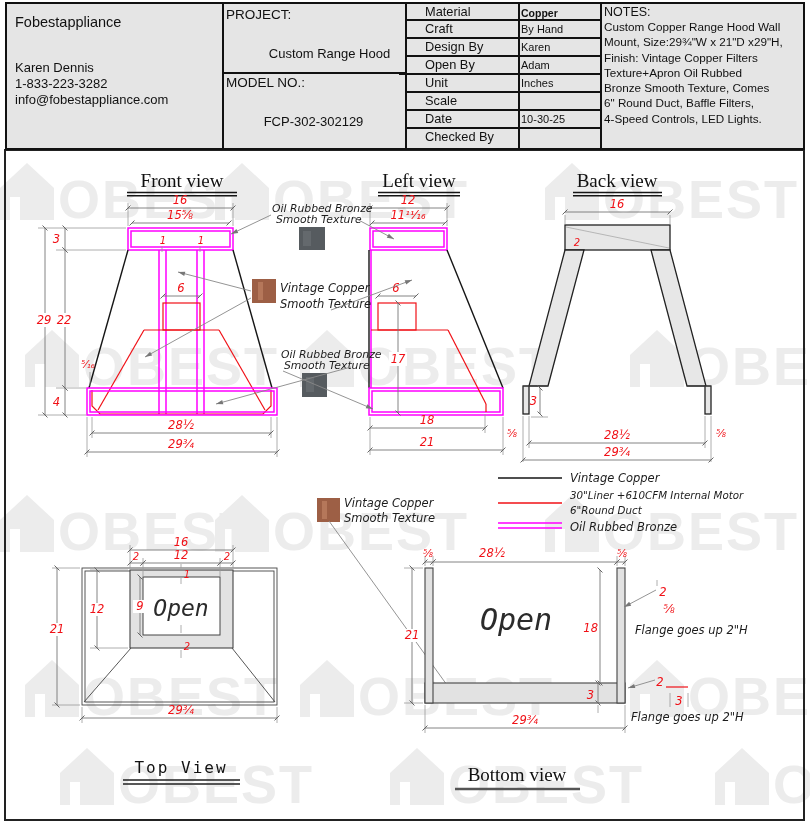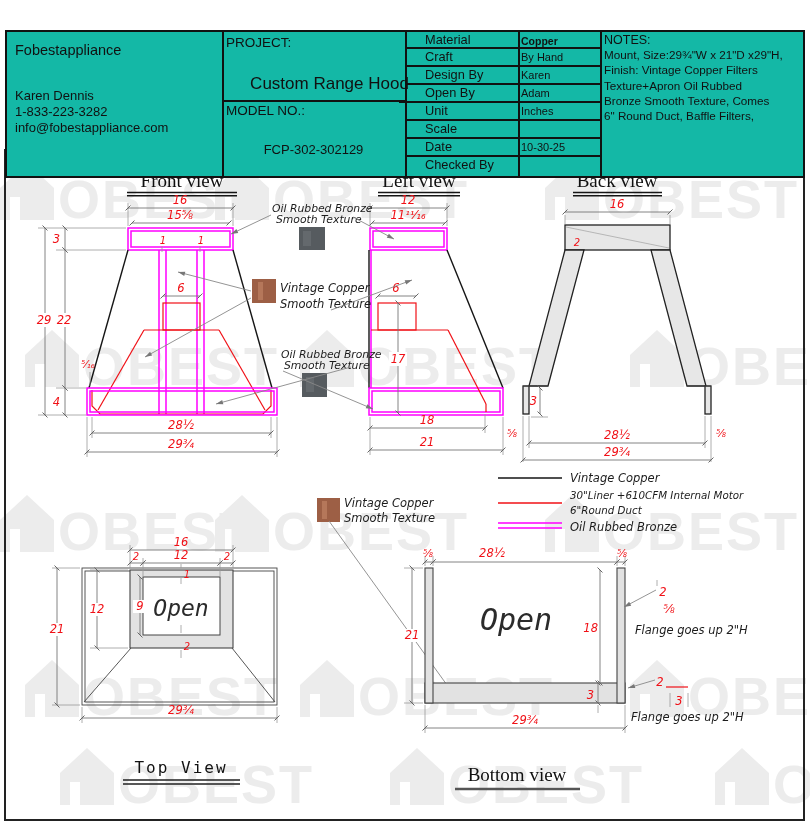--- a/index.html
+++ b/index.html
@@ -25,29 +25,29 @@
   .rte{text-anchor:end;}
   .ant{fill:#1c1c1c;font-style:italic;font-size:10.8px;}
   .an2{font-size:11.5px;}
   .lgt{fill:#1c1c1c;font-style:italic;font-size:11.5px;}
   .lgs{font-size:10.3px;}
   .vt{font-family:"Liberation Serif",serif;font-size:19px;fill:#101010;text-anchor:middle;}
   .tvt{font-family:"DejaVu Sans Mono",monospace;font-size:16px;letter-spacing:2px;text-anchor:middle;fill:#111;}
   .opent{font-family:"DejaVu Sans Mono",monospace;font-style:italic;text-anchor:middle;fill:#2b2b2b;}
   .wmt{font-size:54px;font-weight:bold;fill:#ececec;font-family:"Liberation Sans",sans-serif;letter-spacing:2px;}
   
-  .hdr{position:absolute;left:5px;top:2px;width:796px;height:144px;border:2px solid #111;background:#14b8a6;margin-top:28px;}
+  .hdr{position:absolute;left:5px;top:2px;width:796px;height:144px;border:2px solid #111;background:#e5e5e5;}
   .hdr div{position:absolute;}
   .vl{background:#111;width:1.5px;top:0;height:100%;}
   .hl{background:#111;height:1.5px;}
   .t{white-space:nowrap;color:#111;}
   .co-name{left:8px;top:10px;font-size:14.5px;}
   .ctc{left:8px;font-size:13px;}
   .plabel{left:219px;top:3px;font-size:13.5px;}
-  .pvalue{left:215px;width:215px;top:42px;text-align:center;font-size:17px;}
+  .pvalue{left:215px;width:215px;top:42px;text-align:center;font-size:13px;}
   .mlabel{left:219px;top:71px;font-size:13.5px;}
   .mvalue{left:215px;width:183px;top:110px;text-align:center;font-size:13px;}
   .sl{left:418px;width:106px;height:16px;font-size:12.8px;line-height:16px;}
   .sv{left:514px;width:78px;height:16px;font-size:11px;line-height:16px;}
   .sv-small{font-size:10.5px;font-weight:bold;}
   .notes{left:597px;top:1px;width:198px;}
   .notes .nt{position:static;font-size:12.5px;}
   .notes .nl{position:static;font-size:11.7px;line-height:15.3px;}
 </style>
 </head>
@@ -544,21 +544,23 @@
     <div class="t sv" style="top:71px">Inches</div>
     <div class="t sl" style="top:89px">Scale</div>
     <div class="t sv" style="top:89px"></div>
     <div class="t sl" style="top:107px">Date</div>
     <div class="t sv" style="top:107px">10-30-25</div>
     <div class="t sl" style="top:125px">Checked By</div>
     <div class="t sv" style="top:125px"></div>
 
     <div class="notes">
       <div class="t nt">NOTES:</div>
+      <div class="t nl">Custom Copper Range Hood Wall</div>
       <div class="t nl">Mount, Size:29¾"W x 21"D x29"H,</div>
       <div class="t nl">Finish: Vintage Copper Filters</div>
       <div class="t nl">Texture+Apron Oil Rubbed</div>
       <div class="t nl">Bronze Smooth Texture, Comes</div>
       <div class="t nl">6" Round Duct, Baffle Filters,</div>
+      <div class="t nl">4-Speed Controls, LED Lights.</div>
     </div>
   </div>
 
 </div>
 
 </body></html>

